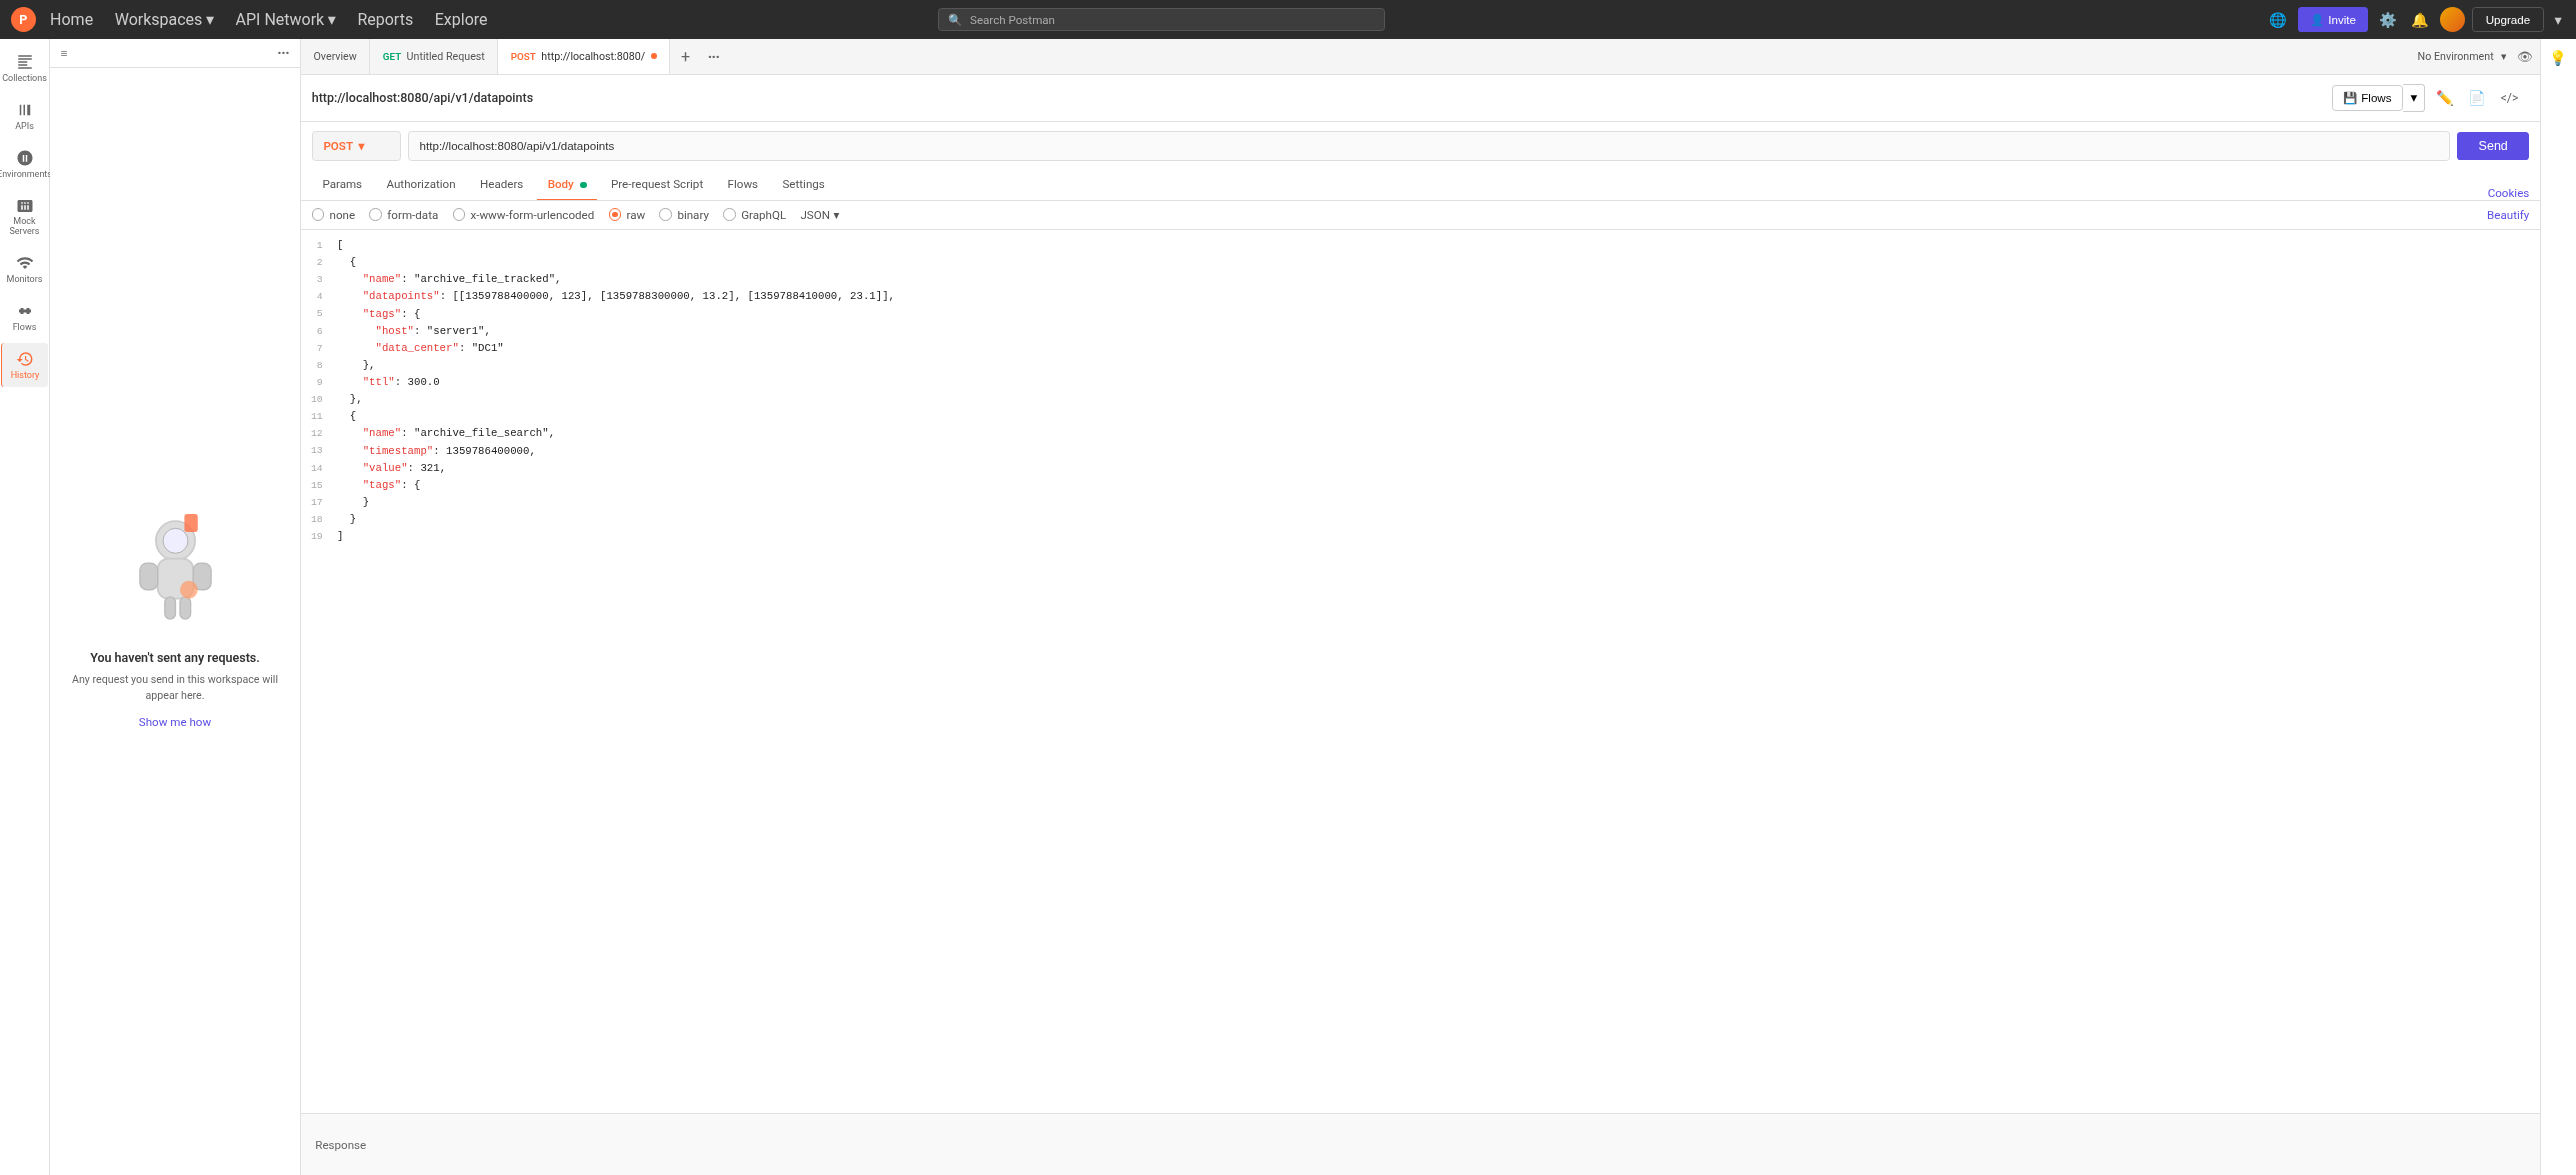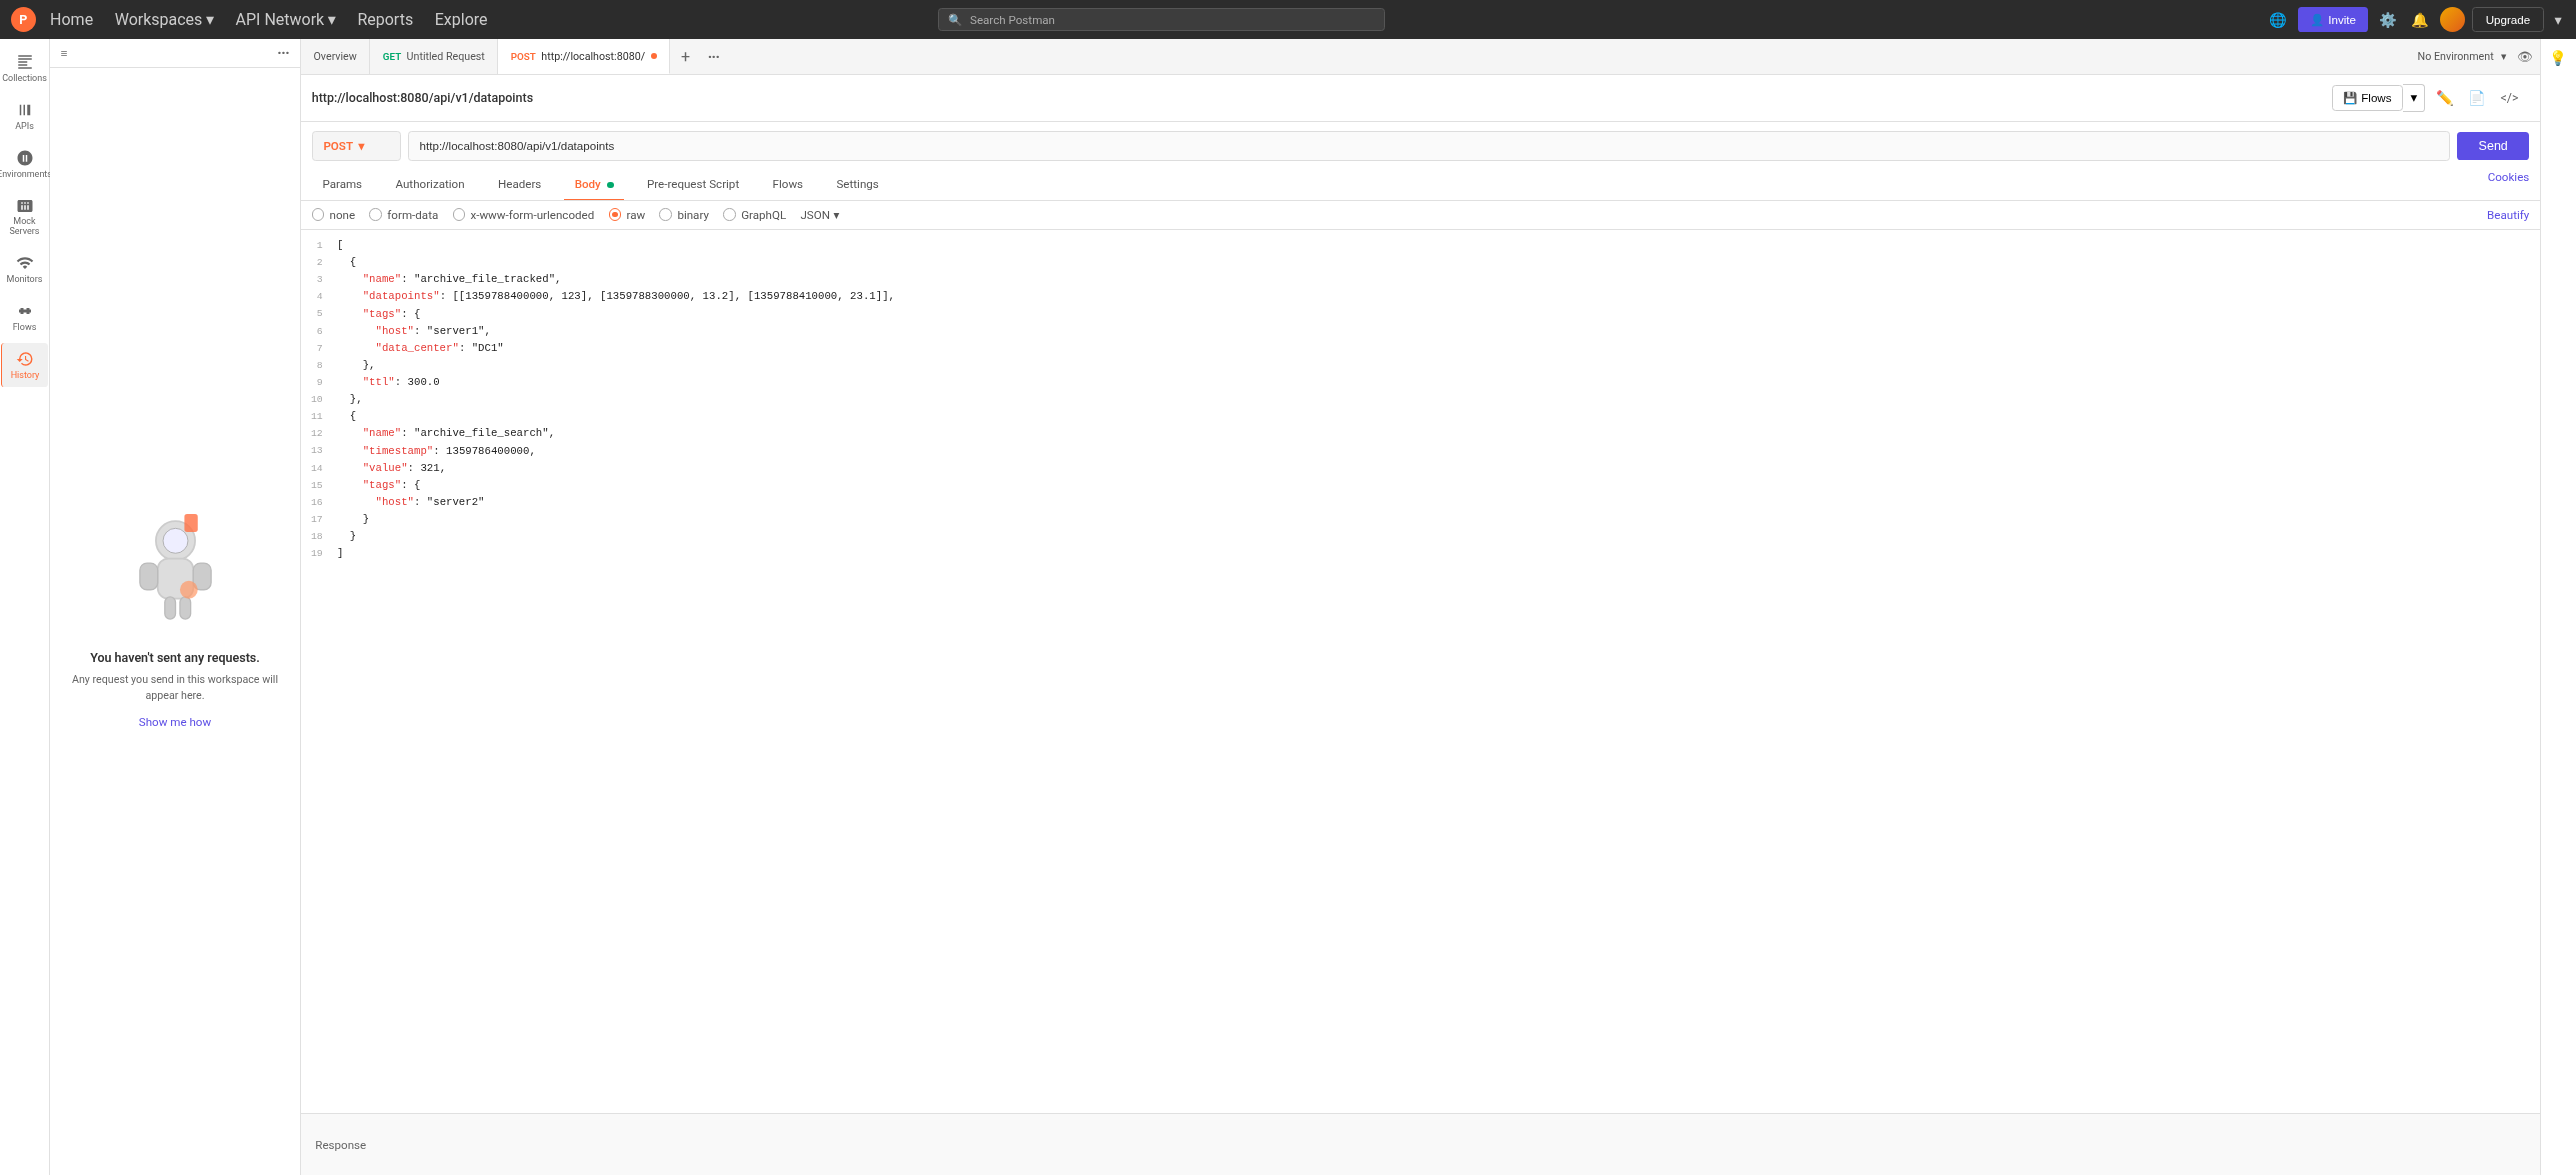--- a/index.html
+++ b/index.html
@@ -130,22 +130,22 @@
       font-size: 11.6px; color: #333; background: #fafafa;
     }
     .send-btn {
       background: #5c4ee5; color: white; border: none; border-radius: 3.6px;
       padding: 7.2px 21.5px; cursor: pointer; font-size: 12.5px; font-weight: 500;
       white-space: nowrap;
     }
 
     
     .req-tabs {
-      display: flex; align-items: flex-start; border-bottom: 0.9px solid #e0e0e0;
-      padding: 0 10.7px; flex-shrink: 0; gap: 12px;
+      display: flex; align-items: flex-end; border-bottom: 0.9px solid #e0e0e0;
+      padding: 0 10.7px; flex-shrink: 0; gap: 3px;
     }
     .req-tab {
       padding: 7.2px 10.7px; cursor: pointer; font-size: 11.6px; color: #555;
       border-bottom: 1.8px solid transparent; white-space: nowrap;
     }
     .req-tab.active { color: #ff6c37; border-bottom: 1.8px solid #ff6c37; font-weight: 500; }
     .req-tab-right { margin-left: auto; color: #5c4ee5; font-size: 11.6px; cursor: pointer; }
     .body-dot { display: inline-block; width: 6.3px; height: 6.3px; background: #00a86b; border-radius: 50%; margin-left: 3.6px; }
 
     
@@ -468,24 +468,20 @@
         </div>
         <div class="code-line">
           <span class="line-num">14</span>
           <span class="line-content">    <span style="color:#e53935">"value"</span><span style="color:#333">:</span> 321,</span>
         </div>
         <div class="code-line">
           <span class="line-num">15</span>
           <span class="line-content">    <span style="color:#e53935">"tags"</span><span style="color:#333">:</span> {</span>
         </div>
         <div class="code-line">
-          <span class="line-num">16</span>
-          <span class="line-content">      <span style="color:#e53935">"host"</span><span style="color:#333">:</span> "server2"</span>
-        </div>
-        <div class="code-line">
           <span class="line-num">17</span>
           <span class="line-content">    }</span>
         </div>
         <div class="code-line">
           <span class="line-num">18</span>
           <span class="line-content">  }</span>
         </div>
         <div class="code-line">
           <span class="line-num">19</span>
           <span class="line-content">]</span>

